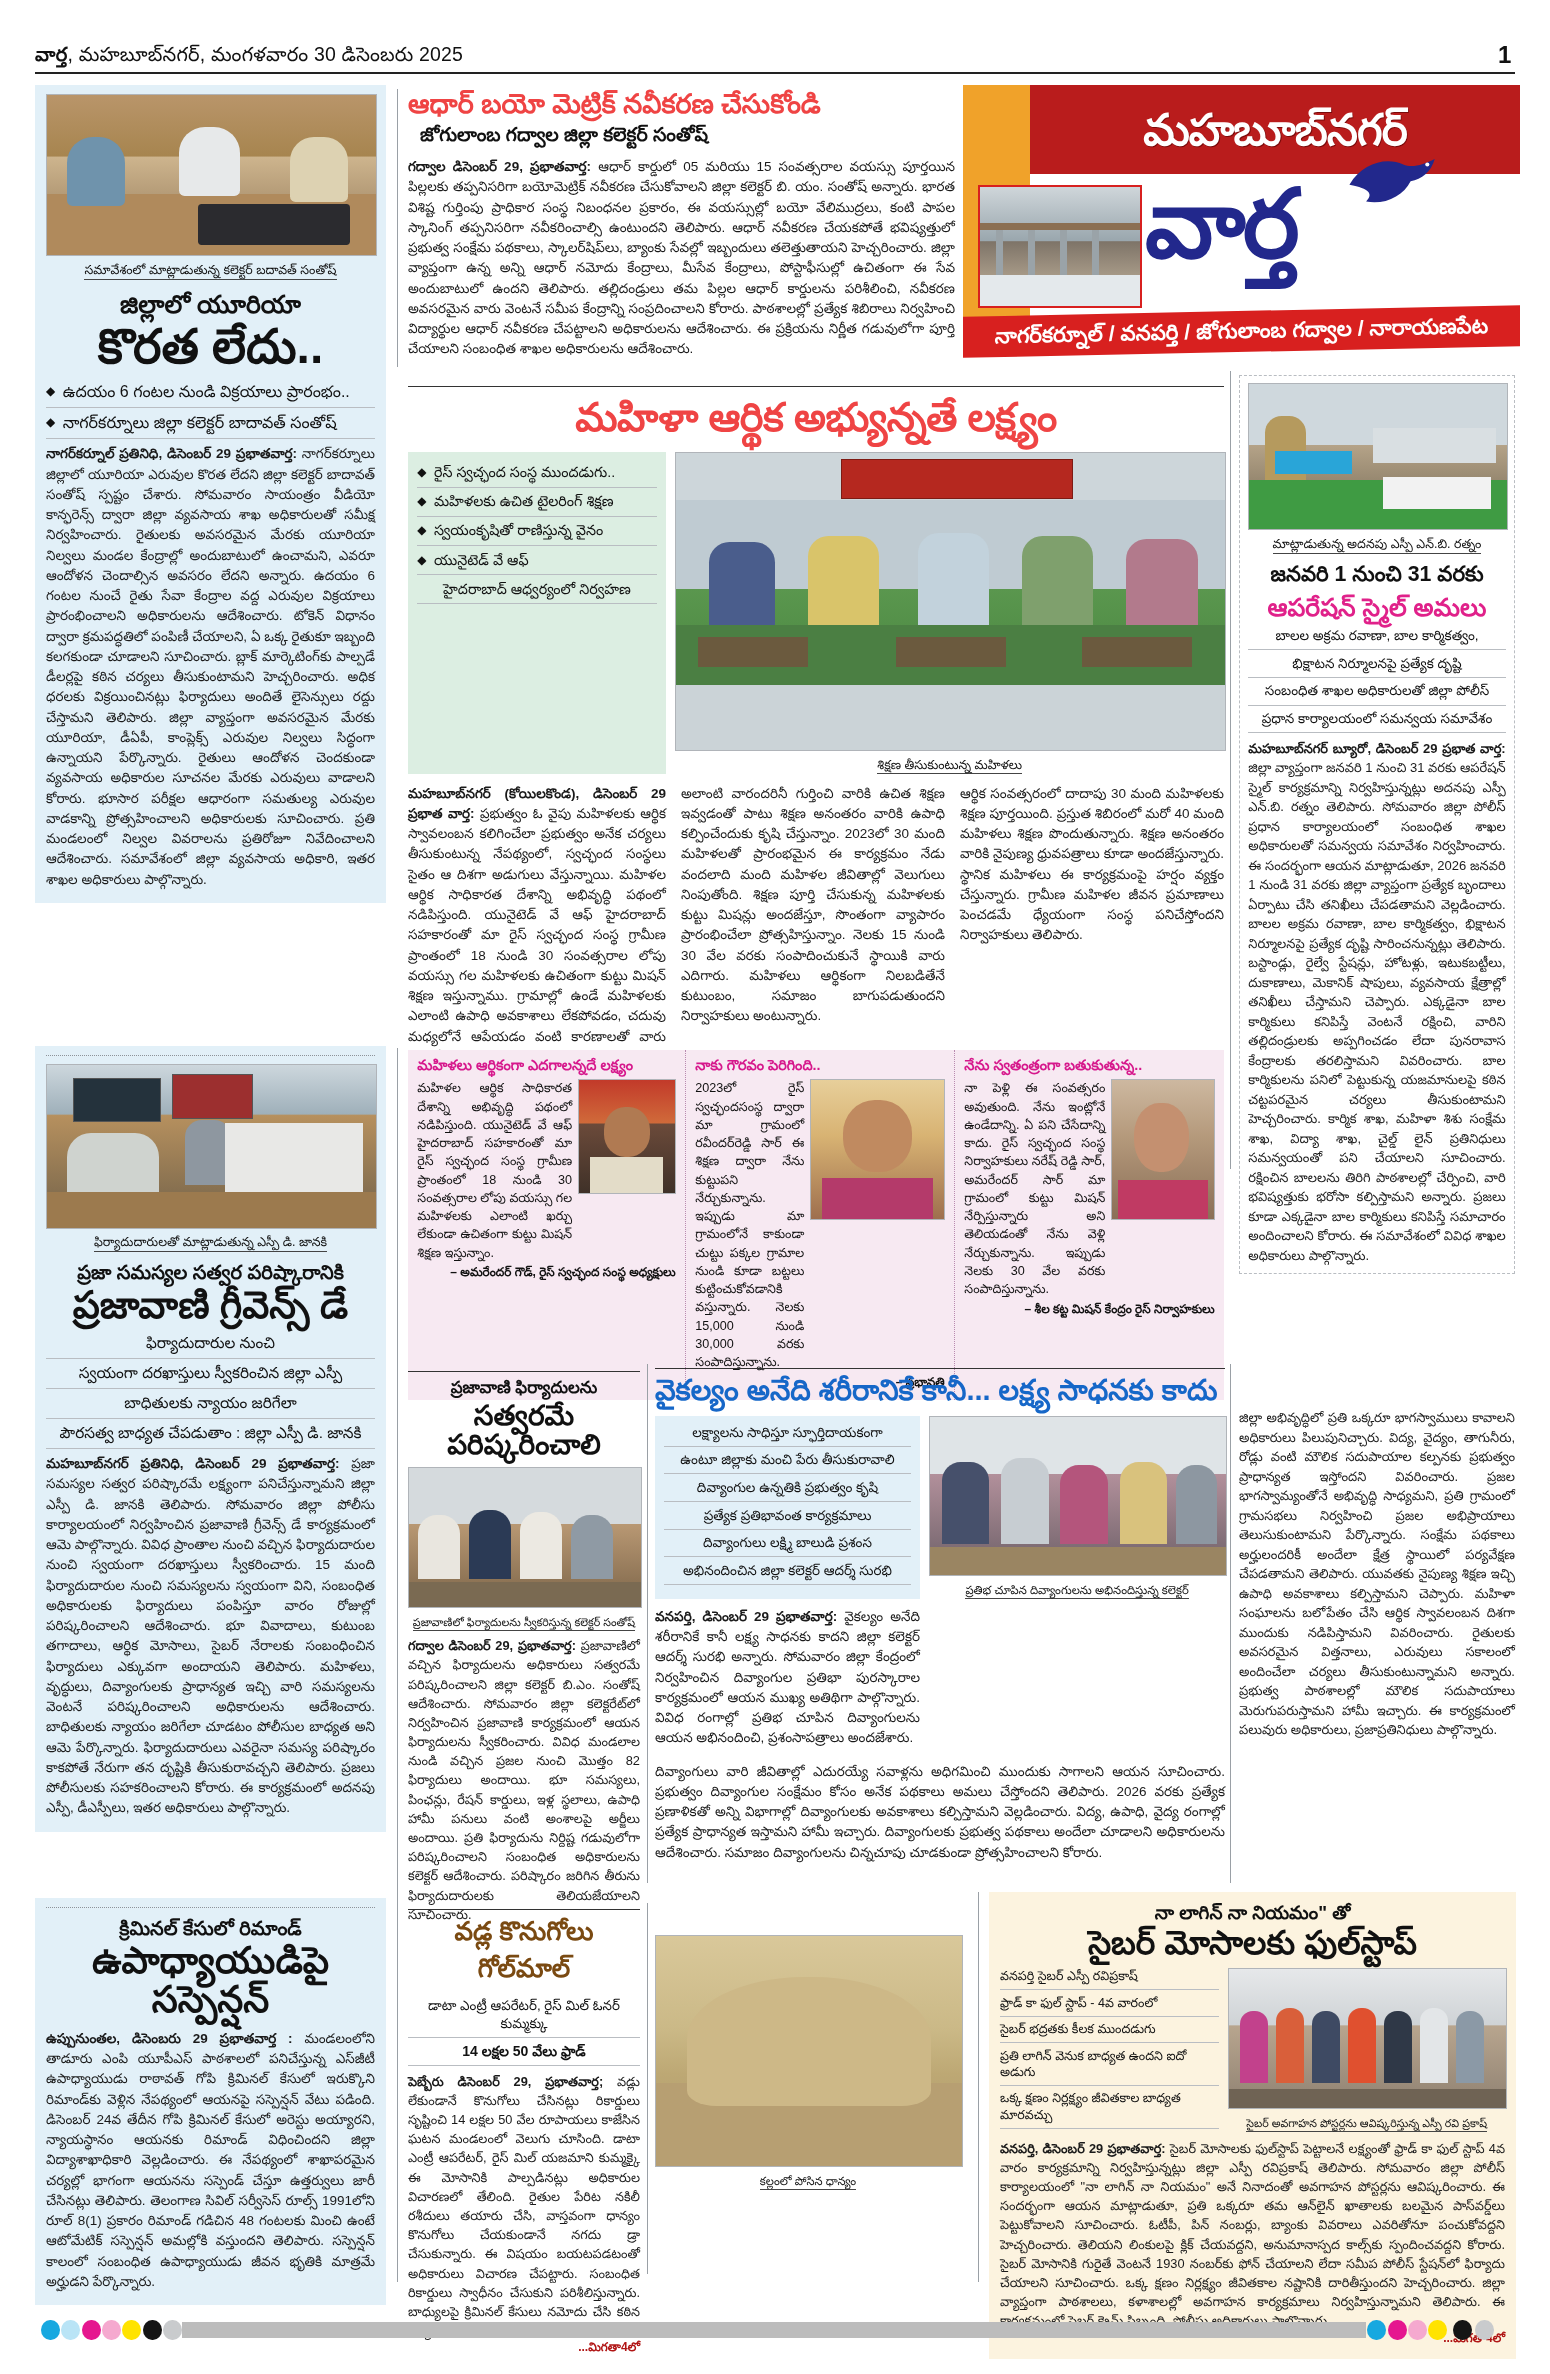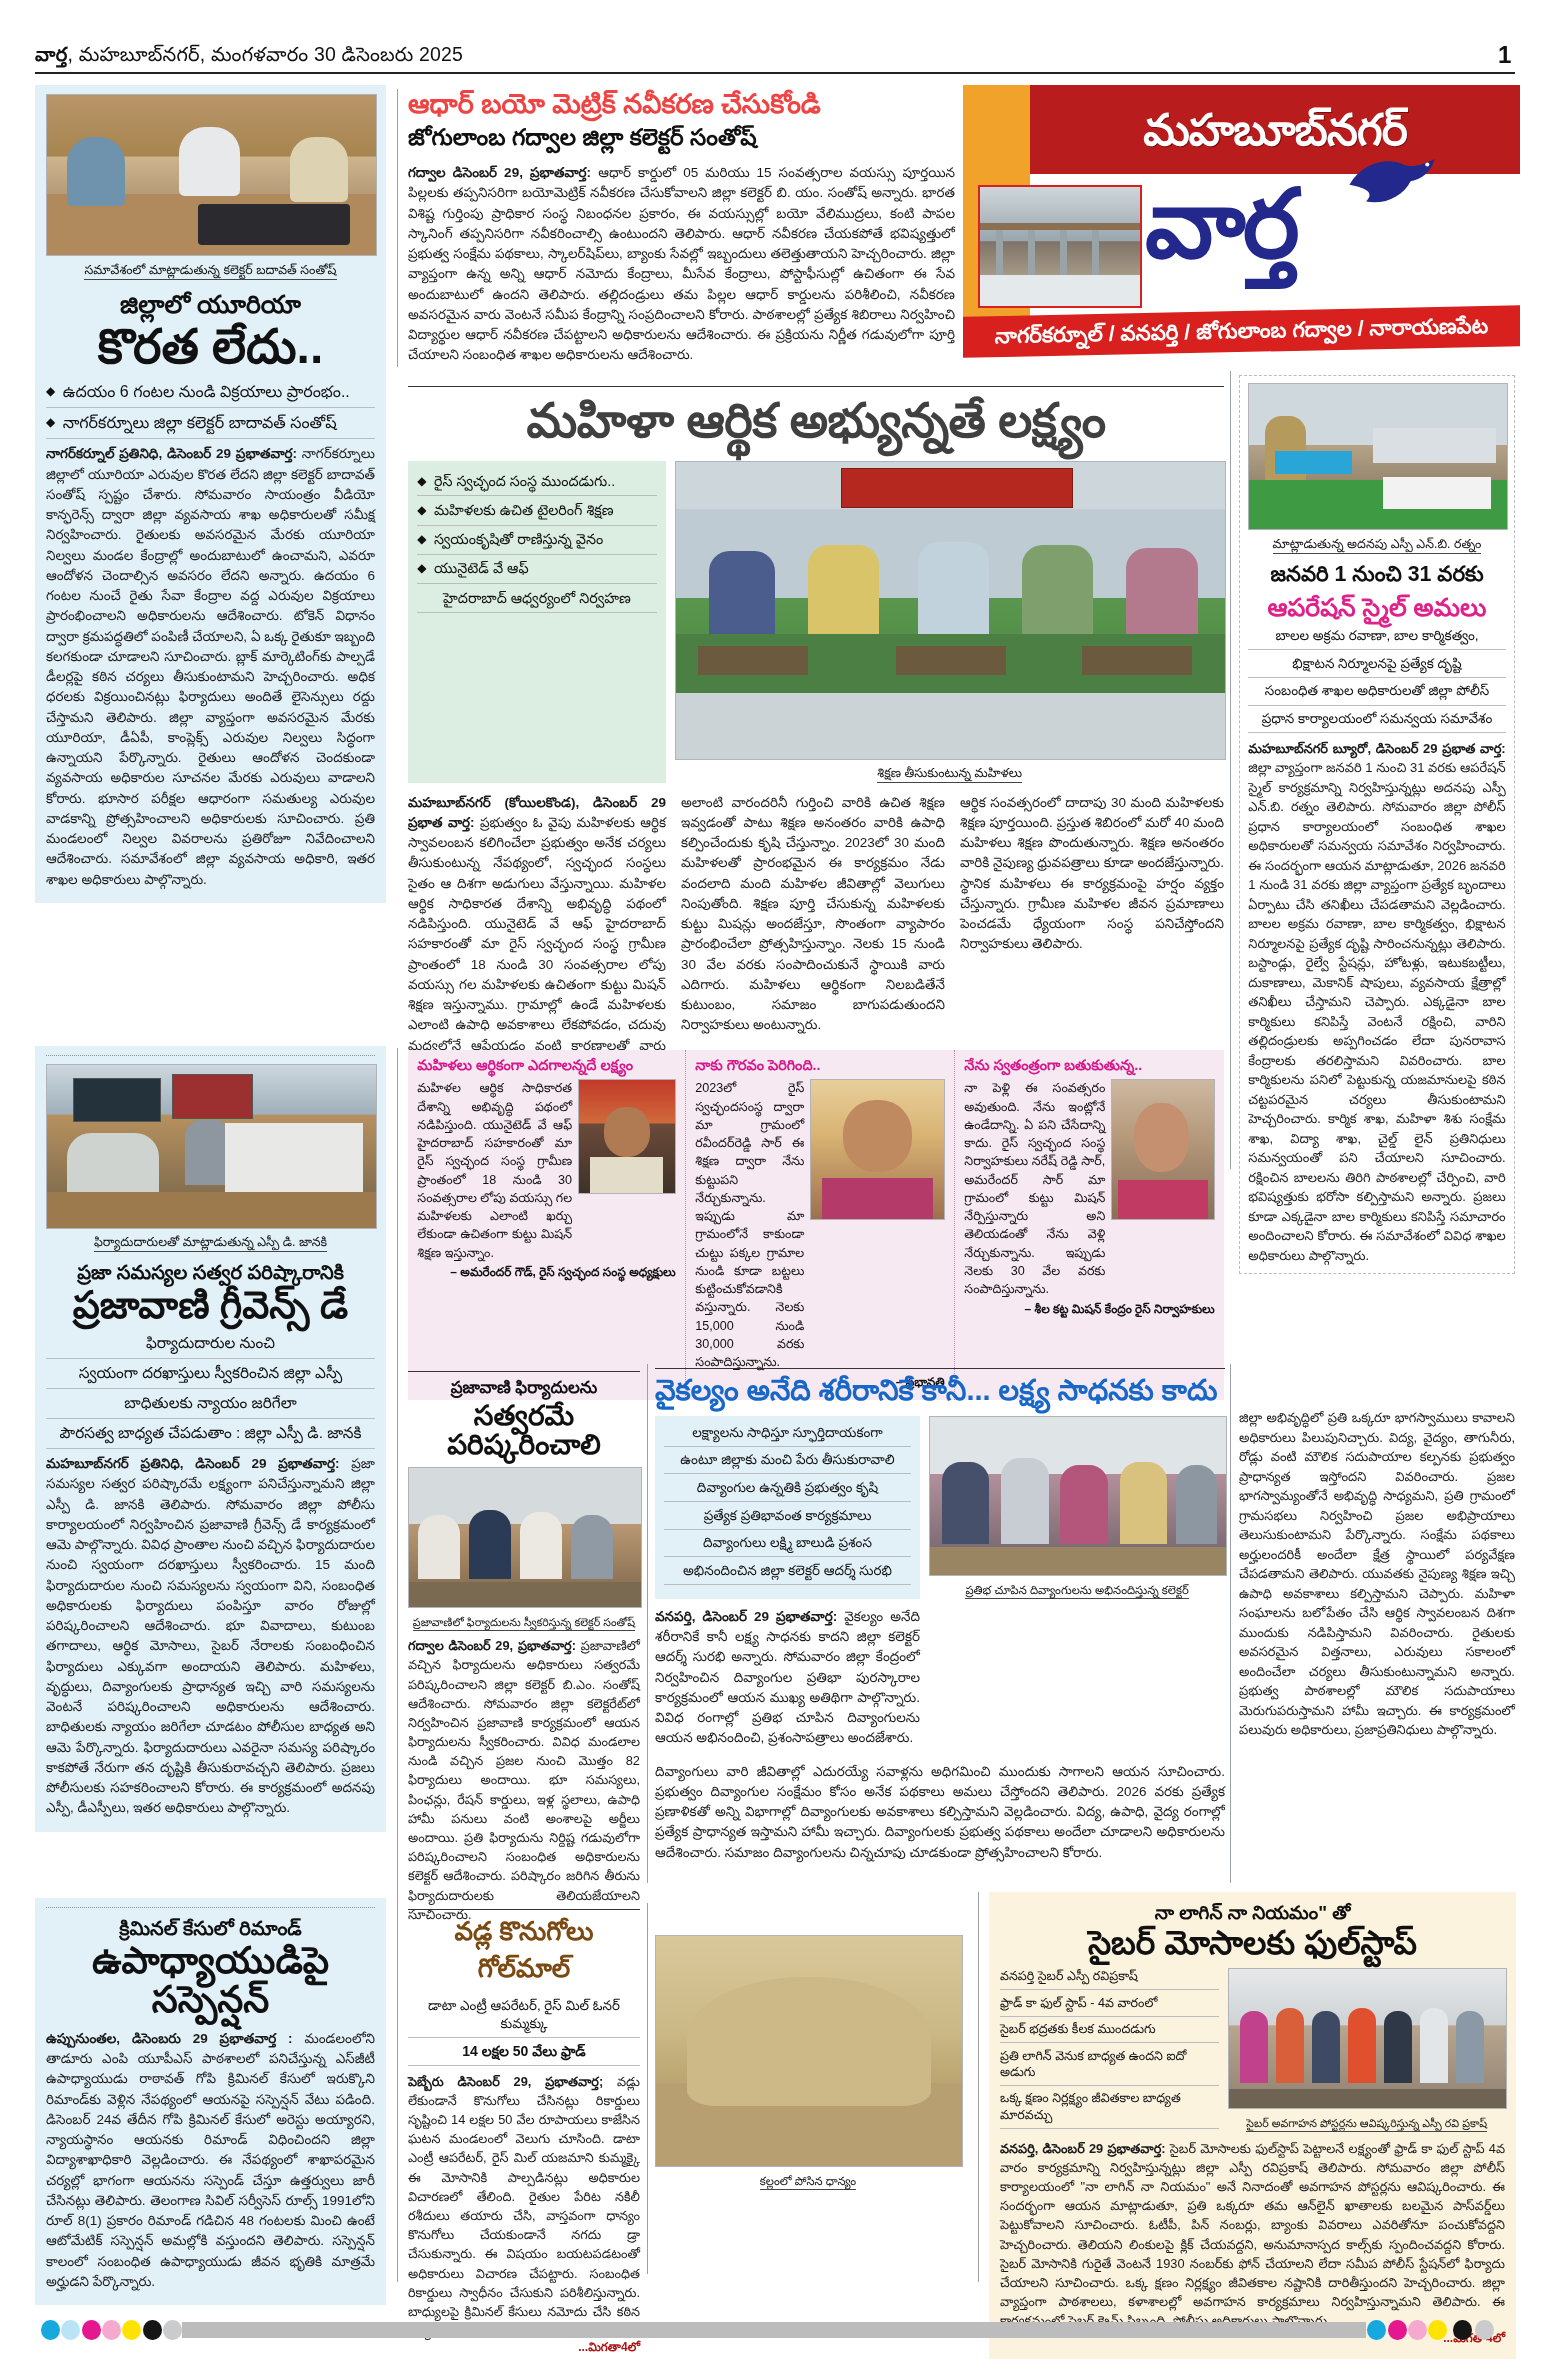--- a/index.html
+++ b/index.html
@@ -32,25 +32,25 @@
   .bullet .dia{color:#111;font-size:12px;line-height:1.6;}
 
   
   .leftcol{position:absolute;left:35px;top:85px;width:351px;background:#e2f0f8;padding:9px 11px 13px;box-sizing:border-box;}
   .leftcol2{position:absolute;left:35px;top:1046px;width:351px;background:#e2f0f8;padding:9.3px 11px 13px;box-sizing:border-box;}
   .leftcol3{position:absolute;left:35px;top:1874px;width:351px;background:#e2f0f8;padding:9.3px 11px 13px;box-sizing:border-box;margin-top:24px;}
 
   
   .ctop{position:absolute;left:408px;top:89px;width:547px;}
   .ctop .h{color:#ef4444;font-size:27px;font-weight:bold;line-height:1.15;}
-  .ctop .s{font-size:23px;font-weight:bold;margin-top:3.7px;}
+  .ctop .s{font-size:19px;font-weight:bold;margin-top:3.7px;margin-left:12px;}
 
   
   .feature{position:absolute;left:408px;top:380px;width:816px;}
-  .feature .mainhl{color:#404040;font-size:48px;font-weight:bold;letter-spacing:-0.5px;line-height:1.1;text-align:center;}
+  .feature .mainhl{color:#ef4444;font-size:40px;font-weight:bold;letter-spacing:-0.5px;line-height:1.1;text-align:center;}
   .featbullets{background:#dceee2;padding:11px 9.3px 13px;box-sizing:border-box;}
   .featbullets .bullet{font-size:14.3px;}
   .bigphoto{flex:1;}
 
   
   .tboxes{position:absolute;left:408px;top:1050px;width:816px;display:flex;gap:0;}
   .tbox{background:#f7e9f2;padding:7.4px 9.3px 9.3px;box-sizing:border-box;border-right:1.9px dotted #b98bb0;}
   .tbox:last-child{border-right:none;}
   .tbox .tt{color:#d6188c;font-weight:bold;font-size:14.4px;line-height:1.2;margin-bottom:4.6px;}
   .tbox .tb{font-size:12.6px;line-height:1.45;text-align:justify;}

